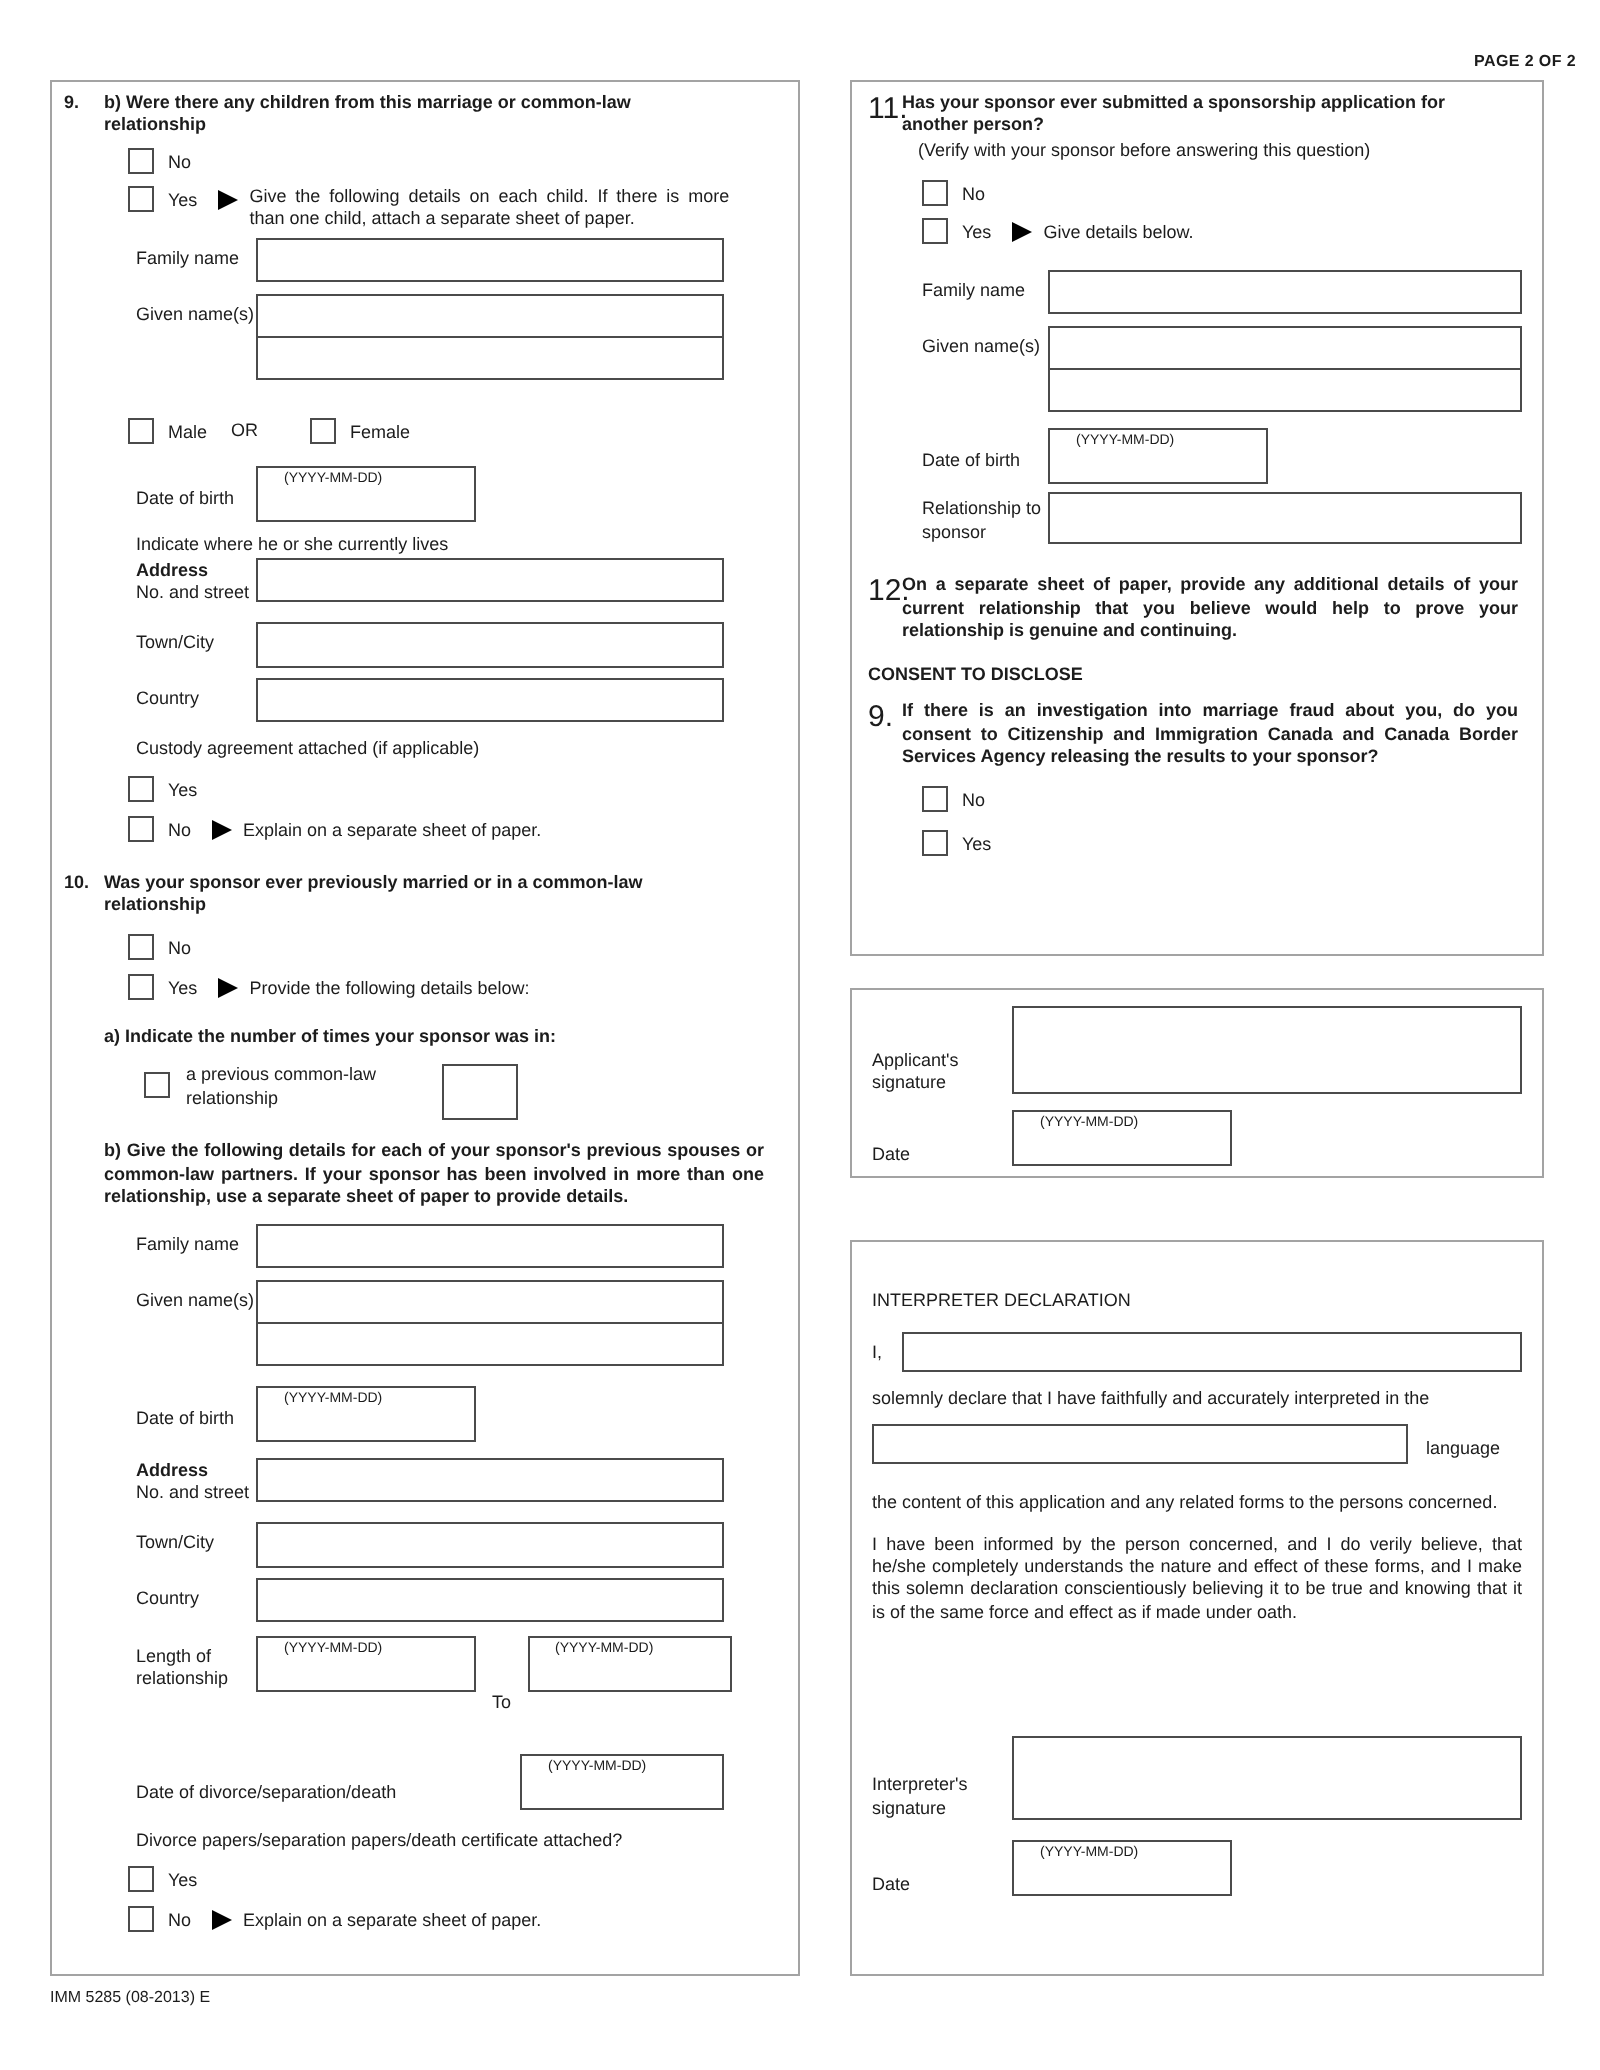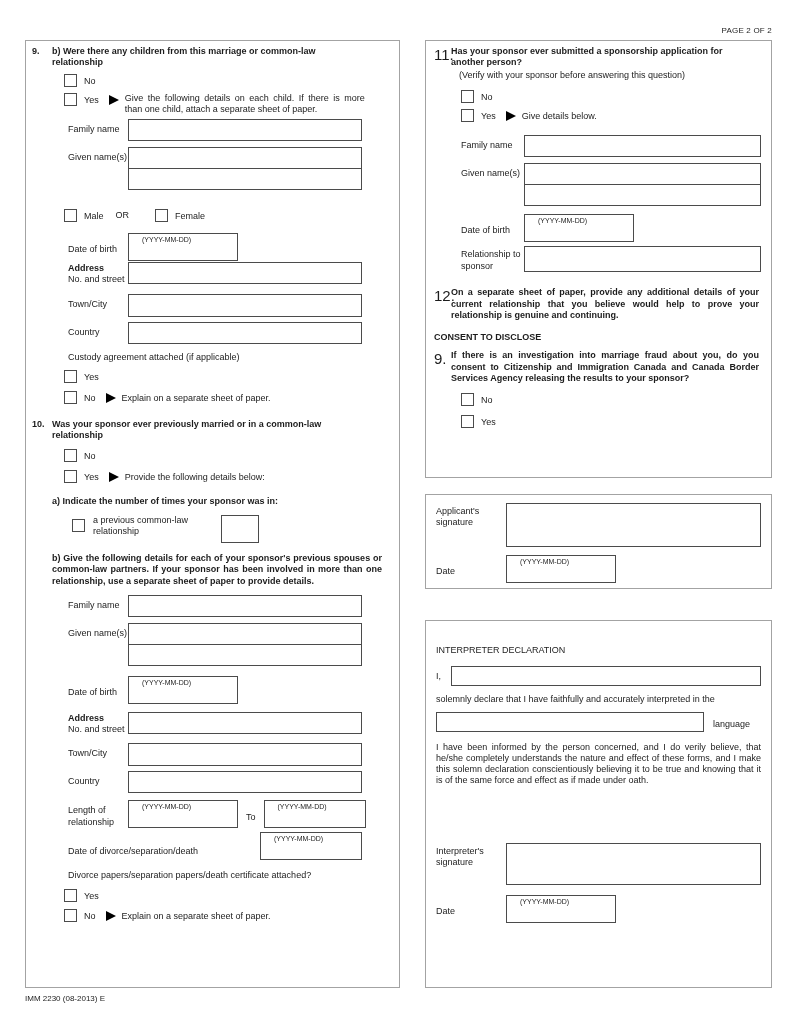--- a/index.html
+++ b/index.html
@@ -9,21 +9,21 @@
     color:#1c1c1c;
     position:relative;
     font-size:9px;
   }
   .txt { font-size:9px; line-height:1.25; }
   .b { font-weight:bold; }
   .just { text-align:justify; }
   .nw { white-space:nowrap; }
   .hintxt { font-size:7px; line-height:1.2; }
 
-  .page-label { position:absolute; top:26px; right:28px; font-size:8px; font-weight:normal; letter-spacing:.2px; }
+  .page-label { position:absolute; top:26px; right:12px; font-size:8px; font-weight:bold; letter-spacing:.2px; }
   .footer { position:absolute; left:25px; top:994px; font-size:8px; }
 
   .panel { position:absolute; border:1px solid #a3a3a3; background:#fff; }
   #left-panel  { left:25px;  top:40px;  width:375px; height:948px; padding:5px 0 0 6px; }
   #right-panel-a { left:425px; top:40px;  width:347px; height:438px; padding:5px 0 0 8px; }
   #right-panel-b { left:425px; top:494px; width:347px; height:95px;  padding:8px 10px 0 10px; }
   #right-panel-c { left:425px; top:620px; width:347px; height:368px; padding:12px 10px 0 10px; }
 
   .qrow { display:flex; }
   .qnum { flex:0 0 auto; width:20px; font-weight:bold; font-size:9px; line-height:1.25; }
@@ -44,21 +44,21 @@
   .stack { flex:1 1 auto; }
   .stack .finput { width:100%; }
   .stack .finput + .finput { margin-top:-1px; }
 
   .datefield { border:1px solid #4b4b4b; background:#fff; height:28px; flex:0 0 auto; }
   .datefield .hintxt { display:block; padding:2px 0 0 13px; }
 
   .cntrow { display:flex; align-items:flex-start; margin-left:40px; }
   .cntbox { width:38px; height:28px; border:1px solid #4b4b4b; background:#fff; flex:0 0 auto; margin-left:10px; }
 
-  .srow { display:flex; }
+  .srow { display:flex;align-items:flex-end; }
   .slabel { flex:0 0 auto; width:70px; padding-top:3px; }
   .sigbox { flex:1 1 auto; border:1px solid #4b4b4b; background:#fff; }
 
   .irow { display:flex; }
 </style>
 </head>
 <body>
 
 <div class="page-label txt">PAGE 2 OF 2</div>
 
@@ -102,20 +102,21 @@
     <span class="txt olabel">Female</span>
   </div>
 
   <div class="frow" style="margin-top:10px">
     <span class="flabel txt" style="padding-top:11px">Date of birth</span>
     <div class="datefield" style="width:110px">
       <span class="hintxt">(YYYY-MM-DD)</span>
     </div>
   </div>
 
+  <div class="txt" style="margin:6px 0 0 36px">Indicate where he or she currently lives</div>
 
   <div class="frow" style="margin-top:1px">
     <span class="flabel" style="padding-top:1px">
       <span class="txt b">Address</span><br>
       <span class="txt nw">No. and street</span>
     </span>
     <div class="finput"></div>
   </div>
 
   <div class="frow" style="margin-top:9px">
@@ -206,21 +207,21 @@
   <div class="frow" style="margin-top:5px">
     <span class="flabel txt">Country</span>
     <div class="finput"></div>
   </div>
 
   <div class="frow" style="margin-top:7px">
     <span class="flabel txt" style="padding-top:5px">Length of relationship</span>
     <div class="datefield" style="width:110px">
       <span class="hintxt">(YYYY-MM-DD)</span>
     </div>
-    <span class="txt" style="padding-top:12px; margin:0 8px">To</span>
+    <span class="txt" style="padding-top:12px; margin:16px 8px">To</span>
     <div class="datefield" style="width:102px">
       <span class="hintxt">(YYYY-MM-DD)</span>
     </div>
   </div>
 
   <div class="frow" style="margin-top:4px">
     <span class="txt" style="flex:1 1 auto; padding-top:14px">Date of divorce/separation/death</span>
     <div class="datefield" style="width:102px">
       <span class="hintxt">(YYYY-MM-DD)</span>
     </div>
@@ -338,30 +339,31 @@
     <div class="finput" style="height:20px"></div>
   </div>
 
   <div class="txt" style="margin-top:8px">solemnly declare that I have faithfully and accurately interpreted in the</div>
 
   <div class="irow" style="margin-top:6px">
     <div class="finput" style="flex:0 0 268px; height:20px"></div>
     <span class="txt" style="margin-left:9px; padding-top:7px">language</span>
   </div>
 
+  <div class="txt" style="margin-top:14px">the content of this application and any related forms to the persons concerned.</div>
 
   <div class="txt just" style="margin-top:10px; width:325px">I have been informed by the person concerned, and I do verily believe, that he/she completely understands the nature and effect of these forms, and I make this solemn declaration conscientiously believing it to be true and knowing that it is of the same force and effect as if made under oath.</div>
 
   <div class="srow" style="margin-top:56px">
     <span class="slabel txt">Interpreter's signature</span>
     <div class="sigbox" style="height:42px"></div>
   </div>
 
   <div class="srow" style="margin-top:10px">
     <span class="slabel txt" style="padding-top:11px">Date</span>
     <div class="datefield" style="width:110px">
       <span class="hintxt">(YYYY-MM-DD)</span>
     </div>
   </div>
 
 </div>
 
-<div class="footer txt">IMM 2230 (08-2013) E</div>
+<div class="footer txt">IMM 5285 (08-2013) E</div>
 
 </body></html>

